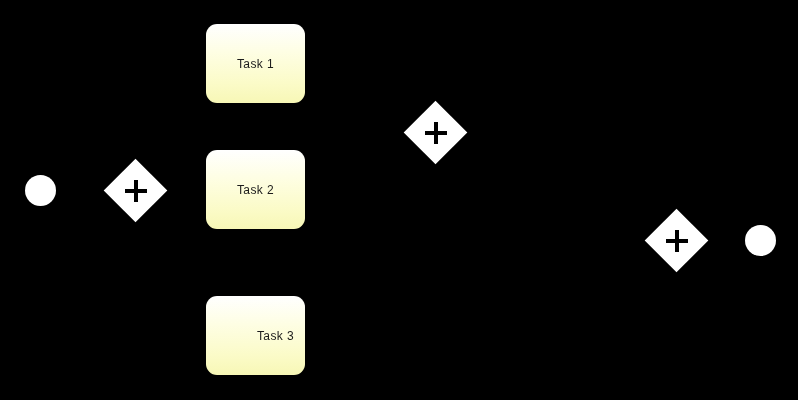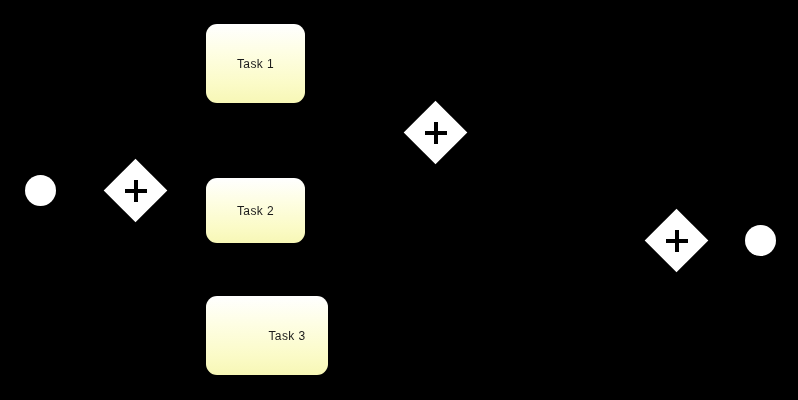--- a/index.html
+++ b/index.html
@@ -86,25 +86,25 @@
   <div class="gateway" style="left:113px; top:168px; width:45px; height:45px;">
     <div class="diamond"></div>
     <div class="plus-v"></div>
     <div class="plus-h"></div>
   </div>
 
   <div class="task" style="left:206px; top:24px; width:99px; height:79px;">
     <span class="task-label">Task 1</span>
   </div>
 
-  <div class="task" style="left:206px; top:150px; width:99px; height:65px;margin-top:28px;">
+  <div class="task" style="left:206px; top:150px; width:99px; height:79px;">
     <span class="task-label">Task 2</span>
   </div>
 
-  <div class="task" style="left:206px; top:296px; width:122px; height:79px;padding-left:40px;">
+  <div class="task" style="left:206px; top:296px; width:99px; height:79px;padding-left:40px;">
     <span class="task-label">Task 3</span>
   </div>
 
   <div class="gateway" style="left:413px; top:110px; width:45px; height:45px;">
     <div class="diamond"></div>
     <div class="plus-v"></div>
     <div class="plus-h"></div>
   </div>
 
 

